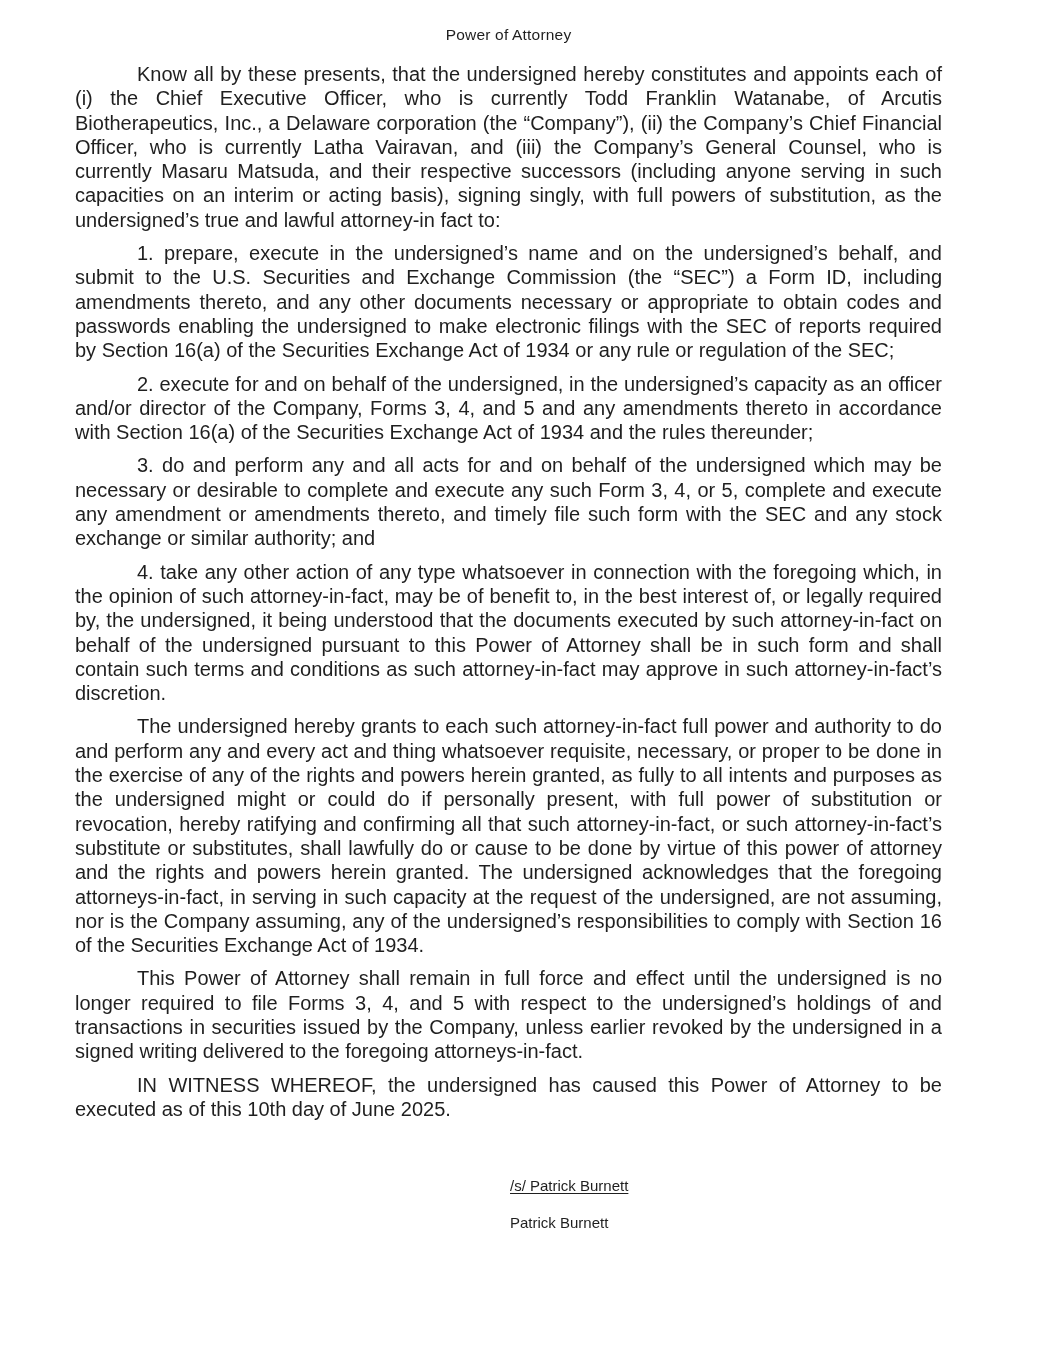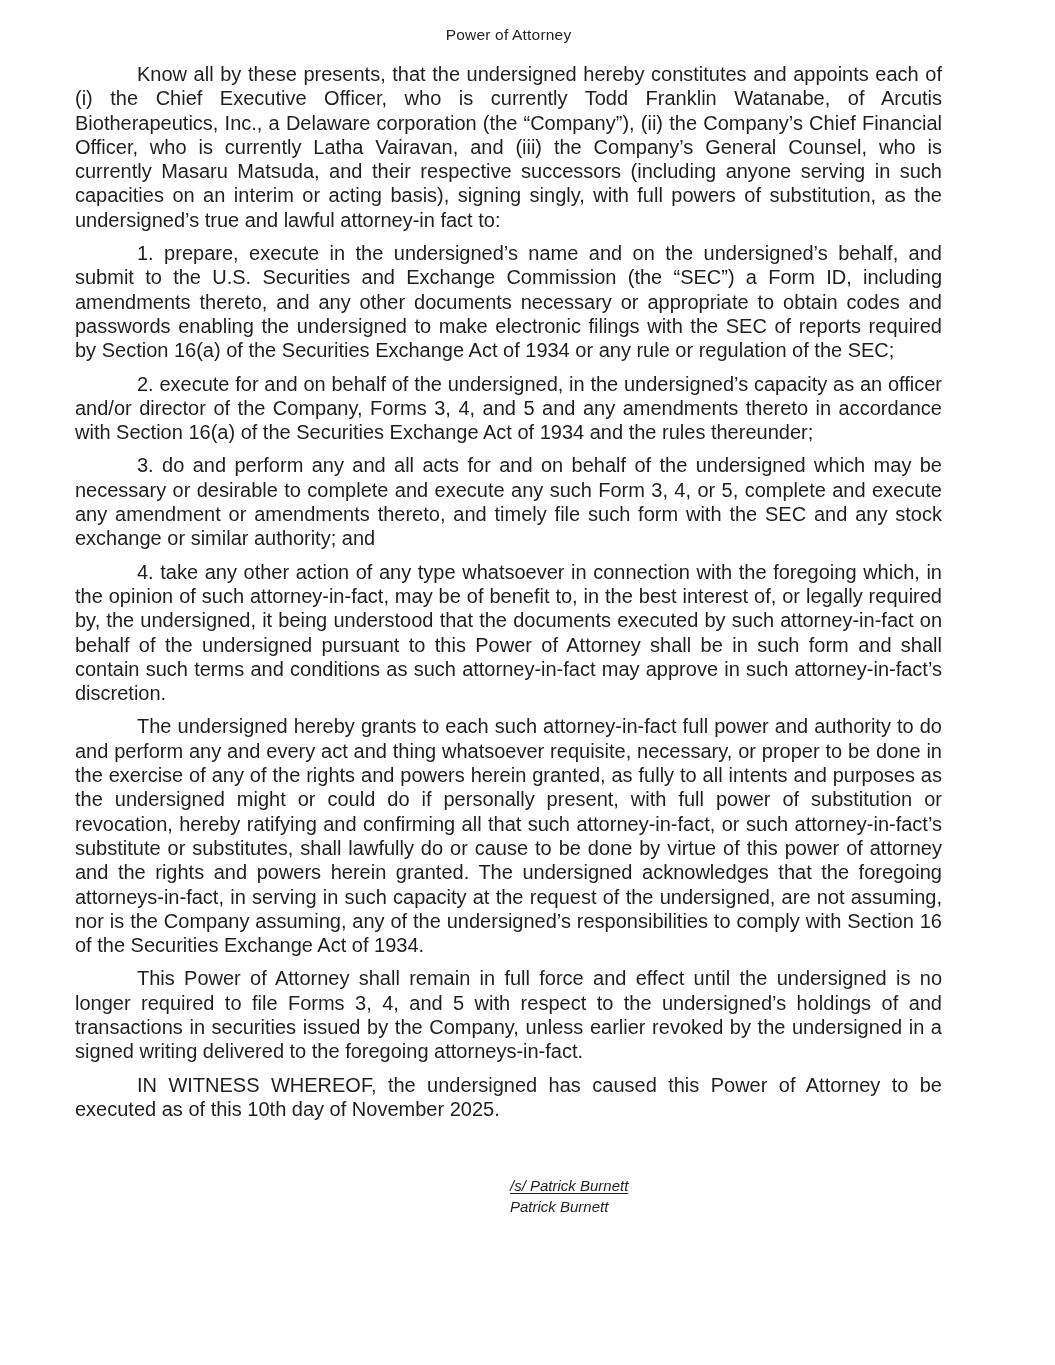--- a/index.html
+++ b/index.html
@@ -29,28 +29,27 @@
     line-height: 24.3px;
     text-align: justify;
     text-indent: 62px;
     margin: 0 0 9px 0;
   }
   .sig-block {
     margin-top: 54px;
     margin-left: 435px;
     font-size: 15px;
     line-height: 21px;
-    font-style: italic;
   }
   .sig-line {
     text-decoration: underline;
     text-underline-offset: 2px;
   }
   .sig-name {
-    margin-top: 0px;
+    margin-top: 16px;
   }
 </style>
 </head>
 <body>
 
 <div class="page">
 
   <div class="doc-title">Power of Attorney</div>
 
   <p class="para">Know all by these presents, that the undersigned hereby constitutes and appoints each of (i) the Chief Executive Officer, who is currently Todd Franklin Watanabe, of Arcutis Biotherapeutics, Inc., a Delaware corporation (the “Company”), (ii) the Company’s Chief Financial Officer, who is currently Latha Vairavan, and (iii) the Company’s General Counsel, who is currently Masaru Matsuda, and their respective successors (including anyone serving in such capacities on an interim or acting basis), signing singly, with full powers of substitution, as the undersigned’s true and lawful attorney-in fact to:</p>
@@ -60,20 +59,20 @@
   <p class="para">2. execute for and on behalf of the undersigned, in the undersigned’s capacity as an officer and/or director of the Company, Forms 3, 4, and 5 and any amendments thereto in accordance with Section 16(a) of the Securities Exchange Act of 1934 and the rules thereunder;</p>
 
   <p class="para">3. do and perform any and all acts for and on behalf of the undersigned which may be necessary or desirable to complete and execute any such Form 3, 4, or 5, complete and execute any amendment or amendments thereto, and timely file such form with the SEC and any stock exchange or similar authority; and</p>
 
   <p class="para">4. take any other action of any type whatsoever in connection with the foregoing which, in the opinion of such attorney-in-fact, may be of benefit to, in the best interest of, or legally required by, the undersigned, it being understood that the documents executed by such attorney-in-fact on behalf of the undersigned pursuant to this Power of Attorney shall be in such form and shall contain such terms and conditions as such attorney-in-fact may approve in such attorney-in-fact’s discretion.</p>
 
   <p class="para">The undersigned hereby grants to each such attorney-in-fact full power and authority to do and perform any and every act and thing whatsoever requisite, necessary, or proper to be done in the exercise of any of the rights and powers herein granted, as fully to all intents and purposes as the undersigned might or could do if personally present, with full power of substitution or revocation, hereby ratifying and confirming all that such attorney-in-fact, or such attorney-in-fact’s substitute or substitutes, shall lawfully do or cause to be done by virtue of this power of attorney and the rights and powers herein granted. The undersigned acknowledges that the foregoing attorneys-in-fact, in serving in such capacity at the request of the undersigned, are not assuming, nor is the Company assuming, any of the undersigned’s responsibilities to comply with Section 16 of the Securities Exchange Act of 1934.</p>
 
   <p class="para">This Power of Attorney shall remain in full force and effect until the undersigned is no longer required to file Forms 3, 4, and 5 with respect to the undersigned’s holdings of and transactions in securities issued by the Company, unless earlier revoked by the undersigned in a signed writing delivered to the foregoing attorneys-in-fact.</p>
 
-  <p class="para">IN WITNESS WHEREOF, the undersigned has caused this Power of Attorney to be executed as of this 10th day of November 2025.</p>
+  <p class="para">IN WITNESS WHEREOF, the undersigned has caused this Power of Attorney to be executed as of this 10th day of June 2025.</p>
 
   <div class="sig-block">
     <div class="sig-line">/s/ Patrick Burnett</div>
     <div class="sig-name">Patrick Burnett</div>
   </div>
 
 </div>
 
 </body></html>

